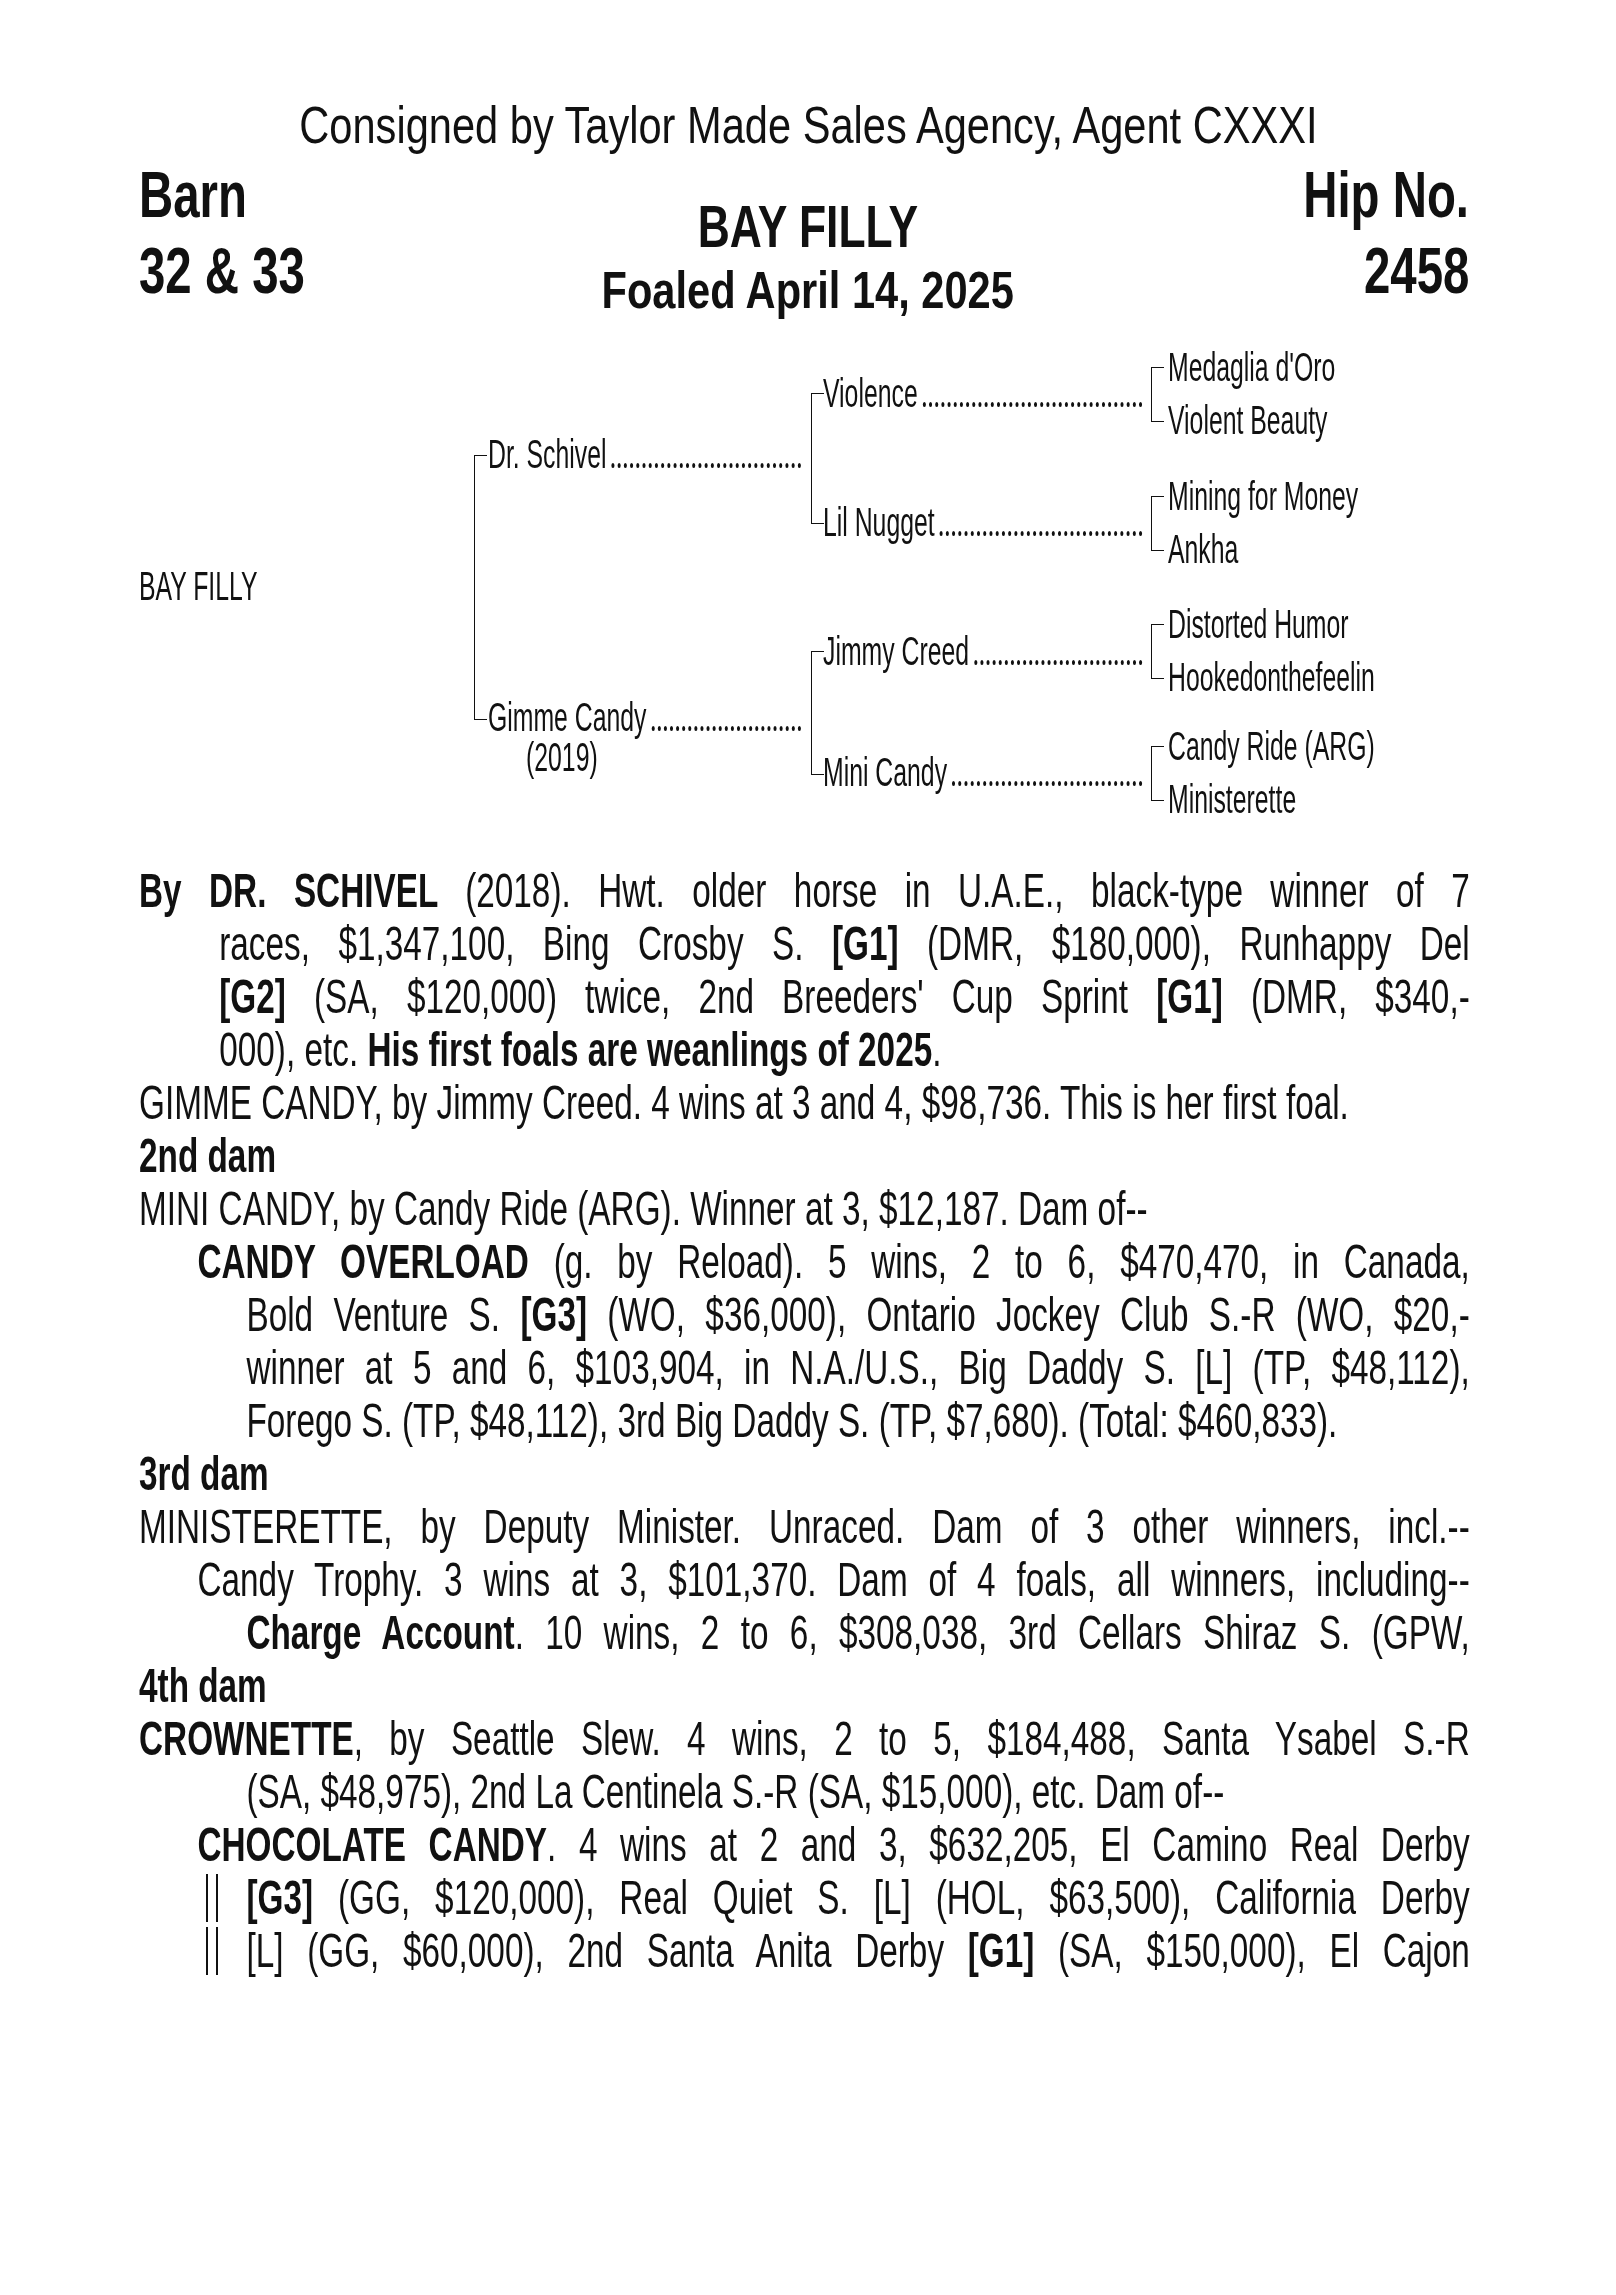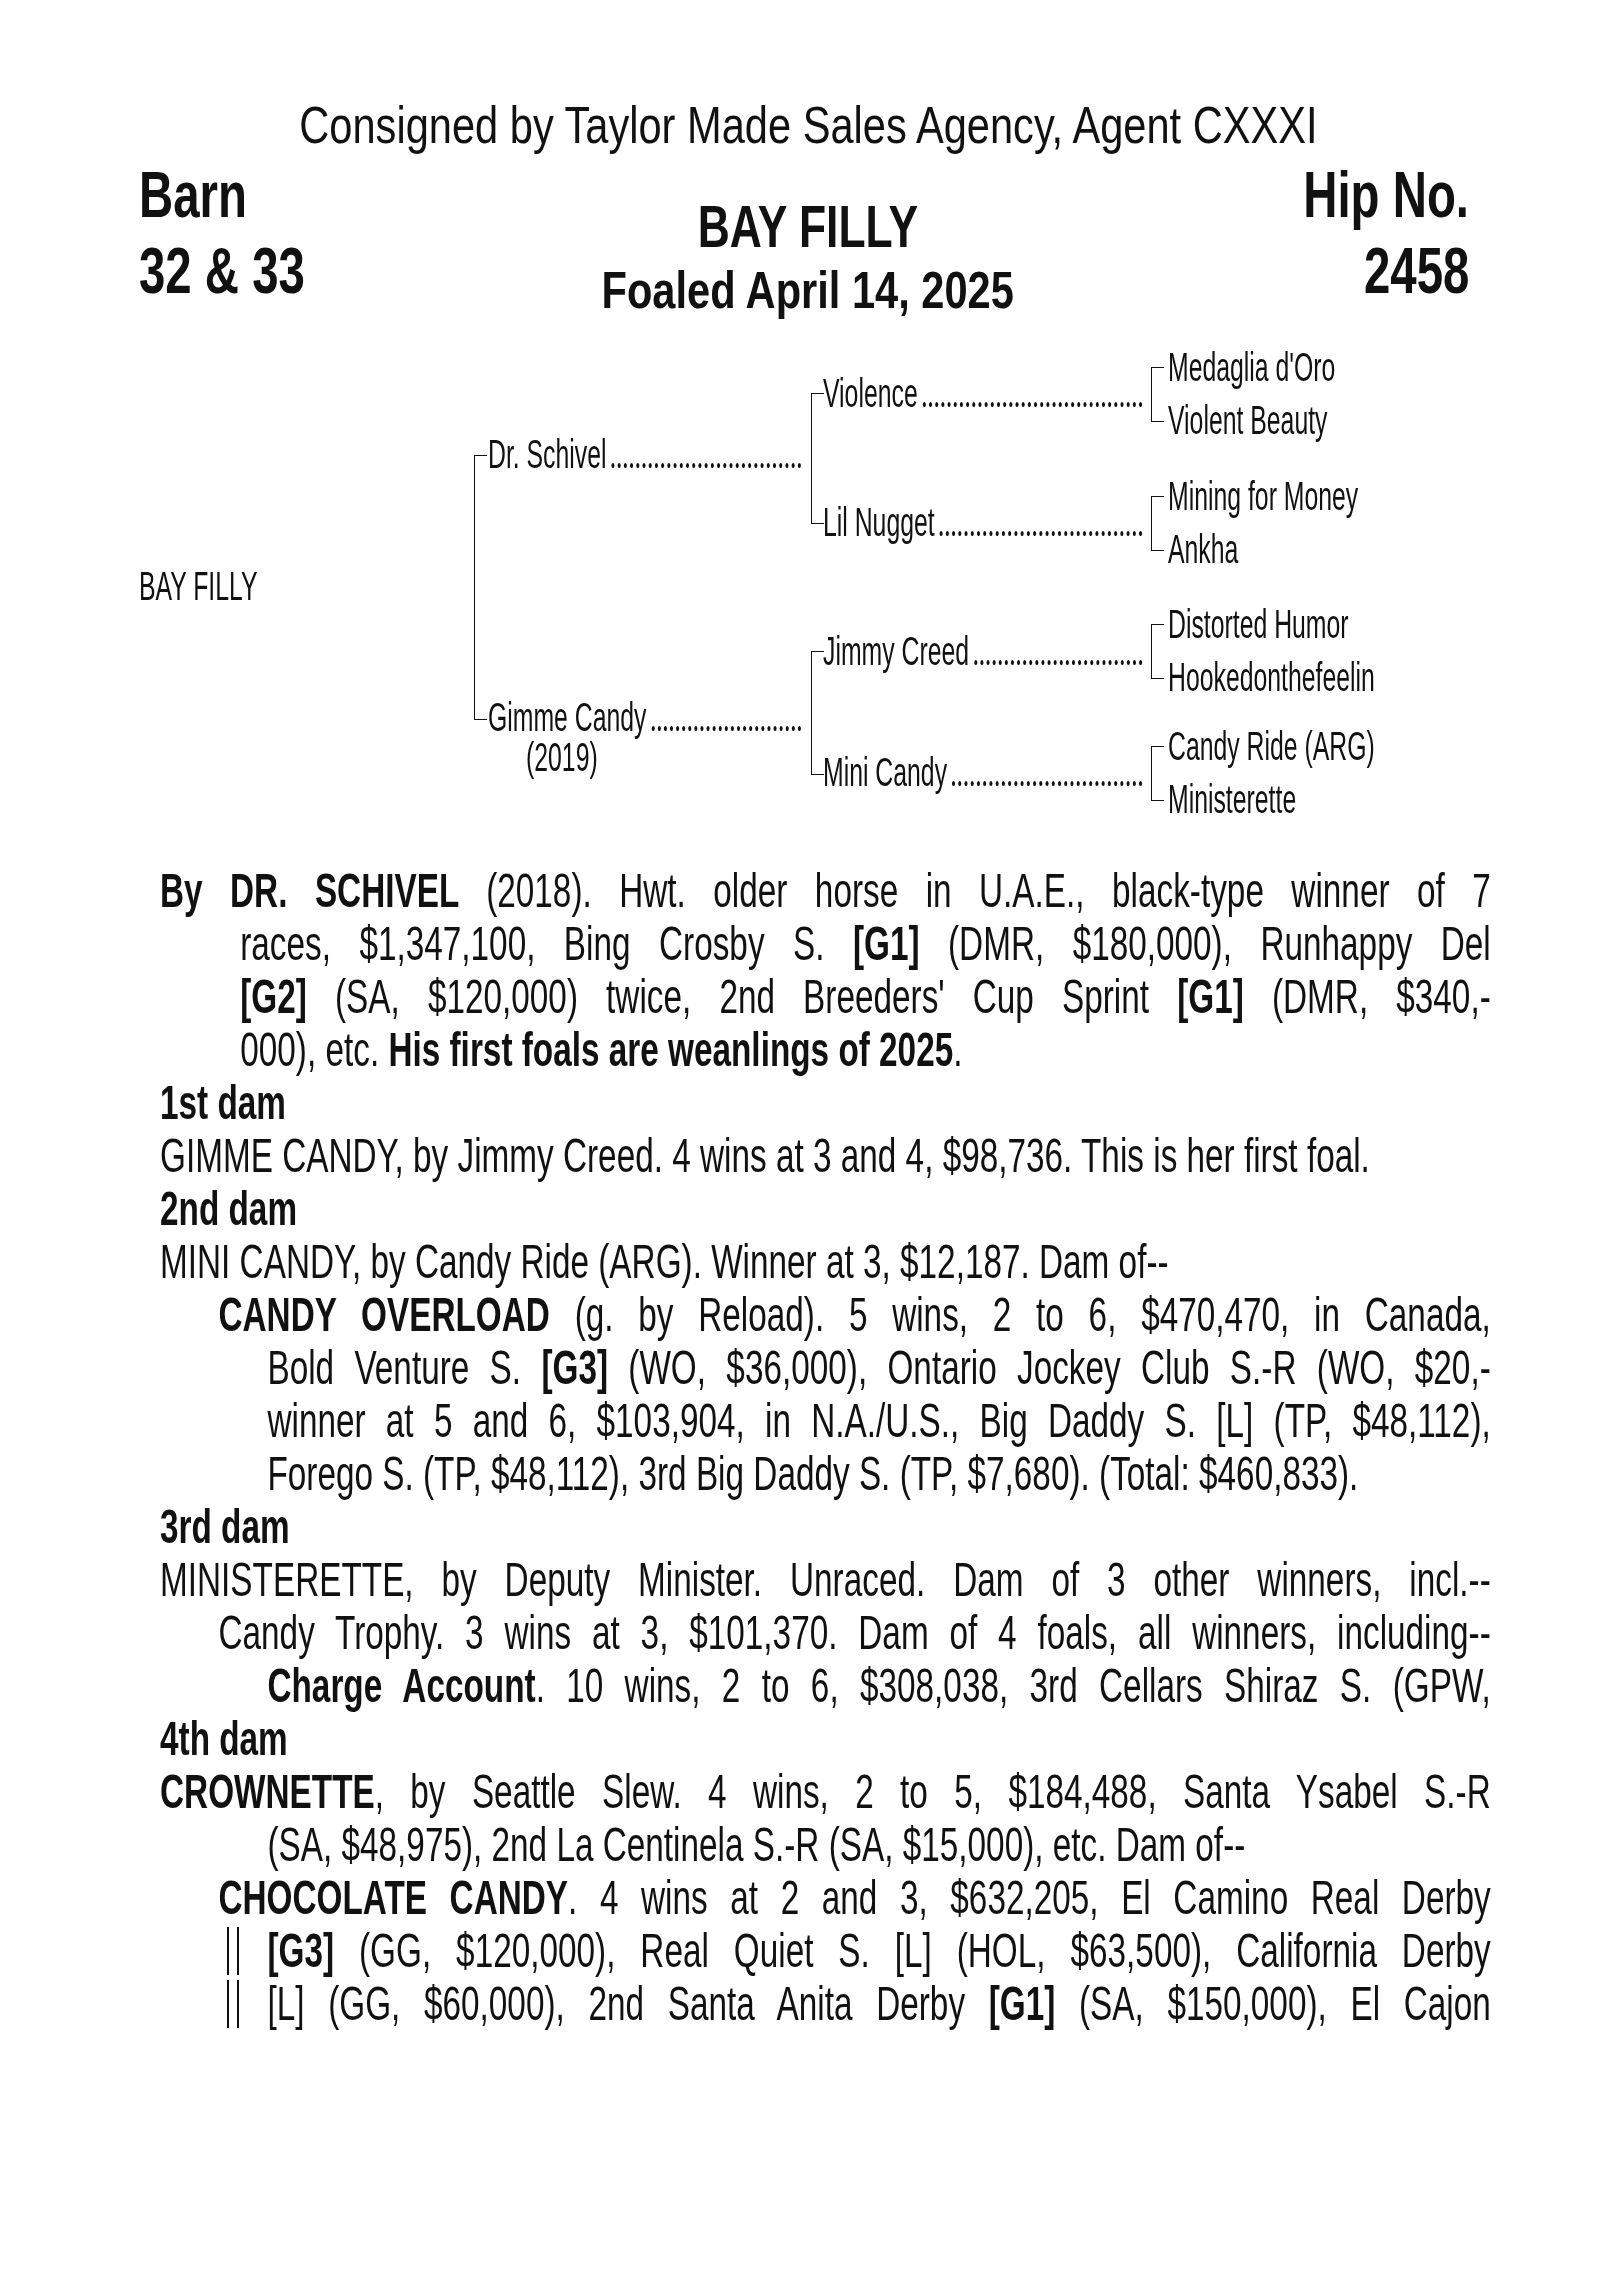--- a/index.html
+++ b/index.html
@@ -27,21 +27,21 @@
           font-size:40px;line-height:44px;transform:scaleX(.62);transform-origin:0 0;}
   .pedrow .nm{white-space:nowrap;}
   .pedrow .lead{flex:1;border-bottom:5px dotted #111;margin:0 6.4px 8.3px 8.3px;}
   .pedleaf{position:absolute;font-size:40px;line-height:44px;white-space:nowrap;
            transform:scaleX(.62);transform-origin:0 0;}
   .pedsub{position:absolute;font-size:40px;line-height:44px;white-space:nowrap;
           transform:scaleX(.62);transform-origin:0 0;}
   .bracket{position:absolute;width:12px;border:1.8px solid #111;border-right:none;}
   
   #bodyBlock{position:absolute;left:139px;top:864px;width:1423px;}
-  .row{position:relative;height:53px;margin-left:21px;}
+  .row{position:relative;height:53px;}
   .txt{box-sizing:border-box;font-size:49px;line-height:53px;
        transform:scaleX(.68);transform-origin:0 0;}
   .txt.nj{white-space:nowrap;width:max-content;}
   .txt.j{width:1957px;text-align:justify;text-align-last:justify;white-space:nowrap;}
   .ind0{padding-left:0;}
   .indp{padding-left:118px;}
   .ind1{padding-left:86px;}
   .ind2{padding-left:158px;}
   .ind3{padding-left:231px;}
   .b{font-weight:bold;}
@@ -118,23 +118,20 @@
       <div class="row">
         <div class="txt indp j"><span>races, $1,347,100, Bing Crosby S. </span><span class="b">[G1]</span><span> (DMR, $180,000), Runhappy Del</span></div>
       </div>
       <div class="row">
         <div class="txt indp j"><span class="b">[G2]</span><span> (SA, $120,000) twice, 2nd Breeders' Cup Sprint </span><span class="b">[G1]</span><span> (DMR, $340,-</span></div>
       </div>
       <div class="row">
         <div class="txt indp nj"><span>000), etc. </span><span class="b">His first foals are weanlings of 2025</span><span>.</span></div>
       </div>
       <div class="row">
-        <div class="txt ind0 nj"><span class="b">1st dam</span></div>
-      </div>
-      <div class="row">
         <div class="txt ind0 nj"><span>GIMME CANDY, by Jimmy Creed. 4 wins at 3 and 4, $98,736. This is her first foal.</span></div>
       </div>
       <div class="row">
         <div class="txt ind0 nj"><span class="b">2nd dam</span></div>
       </div>
       <div class="row">
         <div class="txt ind0 nj"><span>MINI CANDY, by Candy Ride (ARG). Winner at 3, $12,187. Dam of--</span></div>
       </div>
       <div class="row">
         <div class="txt ind1 j"><span class="b">CANDY OVERLOAD</span><span> (g. by Reload). 5 wins, 2 to 6, $470,470, in Canada,</span></div>

